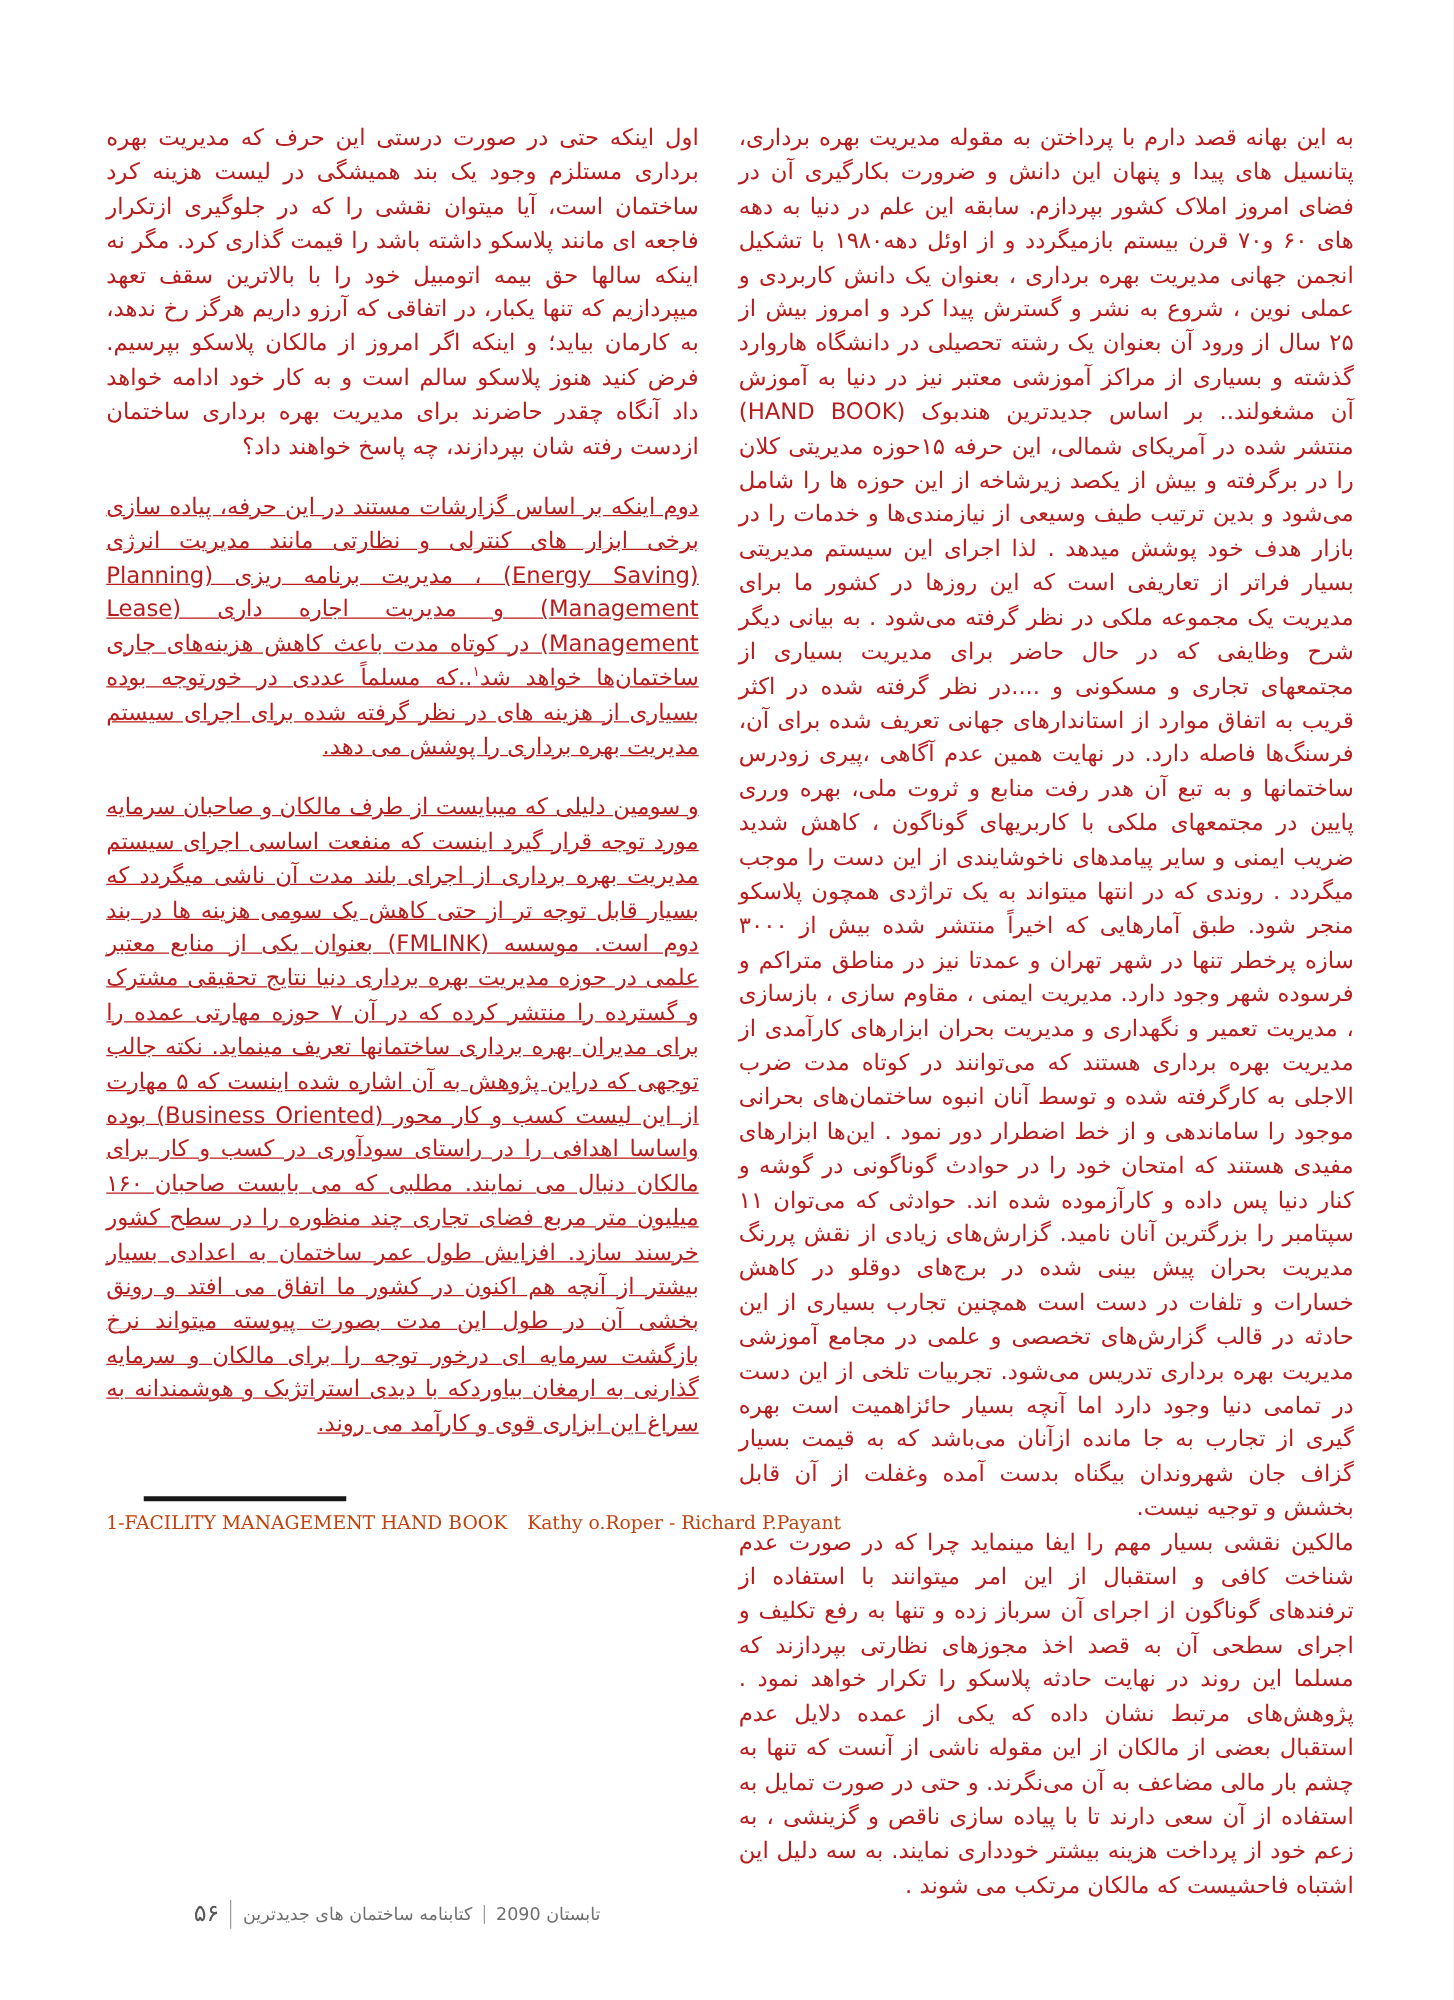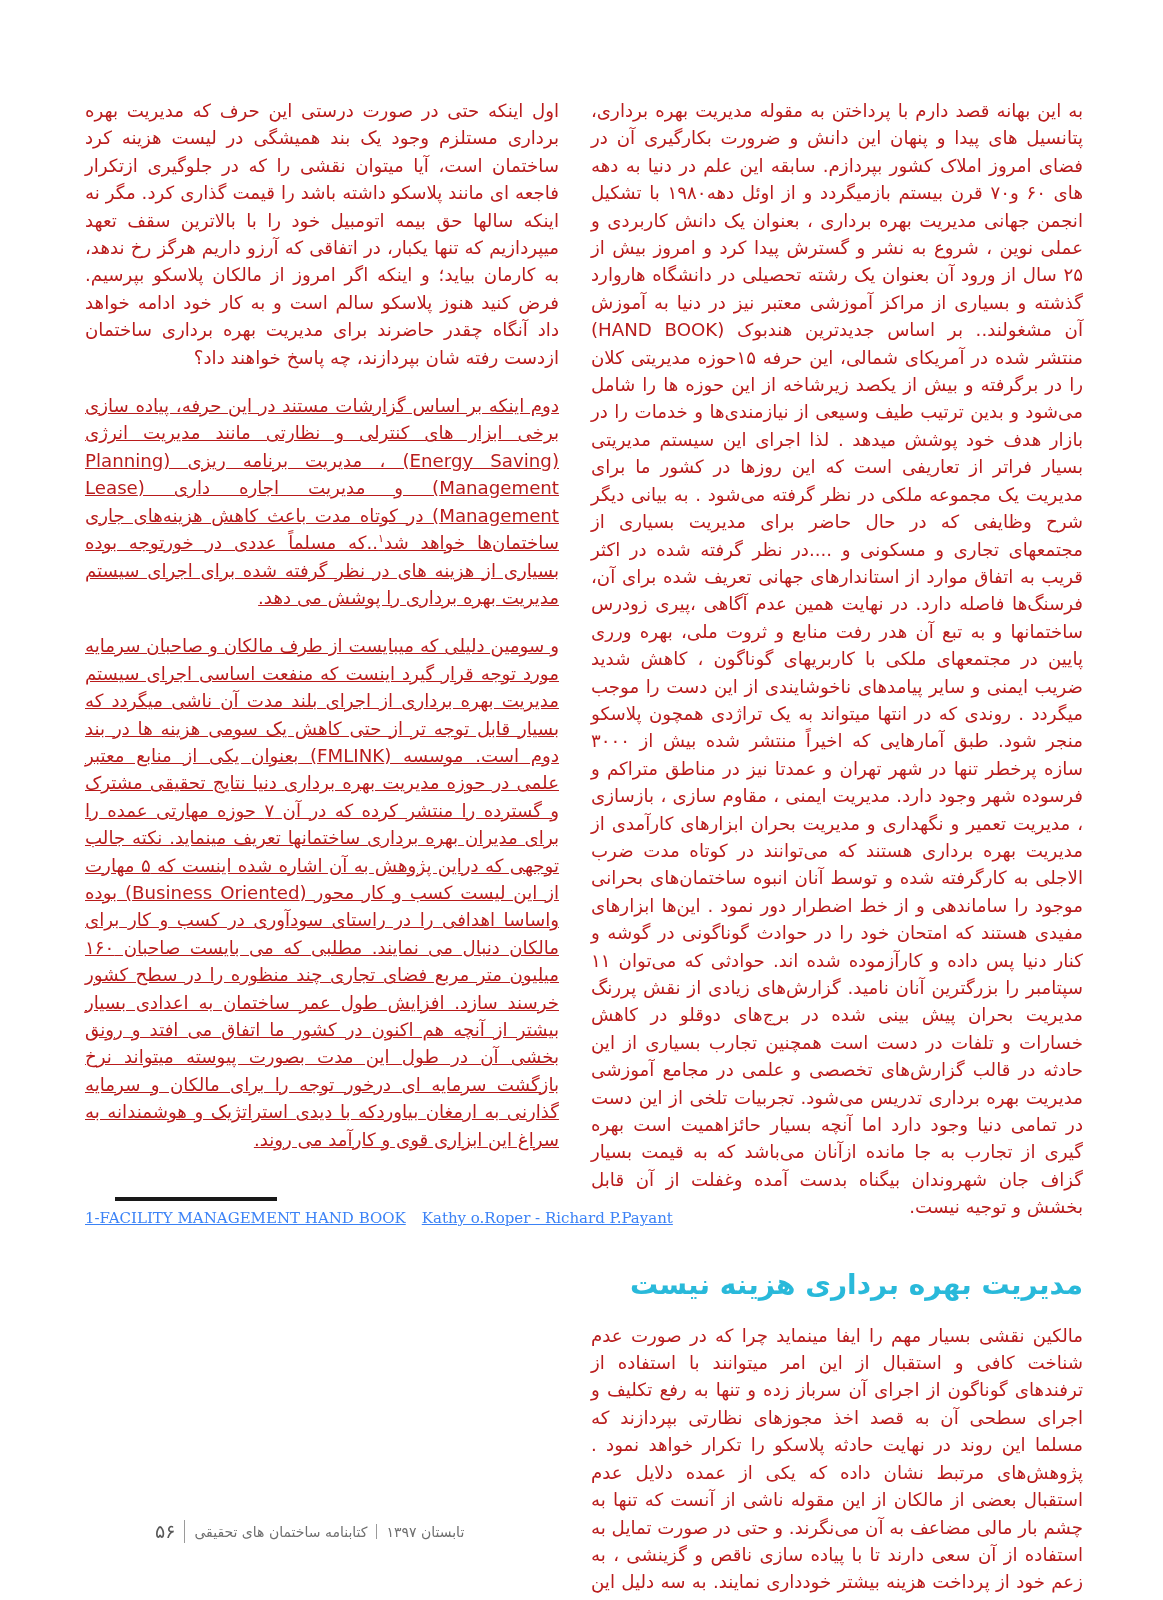--- a/index.html
+++ b/index.html
@@ -52,23 +52,22 @@
   .footnote-rule {
     width: 162px;
     height: 4px;
     background: #181818;
     margin: 0 0 8px 30px;
   }
   .footnote-text {
     margin: 0;
     font-family: "DejaVu Serif", serif;
     font-size: 15px;
-    color: #3b82f6;
+    color: #c2410c;
     white-space: nowrap;
-    text-decoration: underline;
   }
   .footnote-text .authors { margin-left: 16px; }
   .page-footer {
     position: absolute;
     left: 155px;
     bottom: 57px;
     direction: rtl;
     display: flex;
     align-items: center;
     gap: 9px;
@@ -83,41 +82,40 @@
 </head>
 <body>
 
 <div class="page">
 
   <div class="columns">
 
     <div class="col col-right">
       <p class="body-text">به این بهانه  قصد دارم با پرداختن به مقوله مدیریت بهره برداری، پتانسیل های پیدا و پنهان این دانش و ضرورت بکارگیری آن در فضای امروز املاک کشور بپردازم. سابقه این علم در دنیا به دهه های ۶۰ و۷۰ قرن بیستم بازمیگردد و از اوئل دهه۱۹۸۰ با تشکیل انجمن جهانی مدیریت بهره برداری ، بعنوان یک دانش کاربردی و عملی نوین ، شروع به نشر و گسترش پیدا کرد و امروز بیش از ۲۵ سال از ورود آن بعنوان یک رشته تحصیلی در دانشگاه هاروارد گذشته و بسیاری از مراکز آموزشی معتبر نیز در دنیا به آموزش آن مشغولند.. بر اساس جدیدترین  هندبوک (HAND BOOK) منتشر شده در آمریکای شمالی، این حرفه ۱۵حوزه  مدیریتی کلان را در برگرفته و بیش از یکصد زیرشاخه از این حوزه ها را شامل می‌شود و بدین ترتیب طیف وسیعی از نیازمندی‌ها و خدمات را در بازار هدف خود پوشش میدهد . لذا اجرای این سیستم مدیریتی بسیار فراتر از تعاریفی است که این روزها در کشور ما برای مدیریت یک مجموعه ملکی در نظر گرفته می‌شود . به بیانی دیگر شرح وظایفی که در حال حاضر برای مدیریت بسیاری از مجتمعهای تجاری و مسکونی و ....در نظر گرفته شده در اکثر قریب به اتفاق موارد از استاندارهای جهانی تعریف شده برای آن، فرسنگ‌ها فاصله دارد. در نهایت همین عدم آگاهی ،پیری زودرس ساختمانها و به تبع آن هدر رفت منابع و ثروت ملی، بهره ورری پایین در مجتمعهای ملکی با کاربریهای گوناگون ، کاهش شدید ضریب ایمنی و سایر پیامدهای ناخوشایندی از این دست را موجب میگردد . روندی که در انتها میتواند به یک تراژدی همچون پلاسکو منجر شود. طبق آمارهایی که اخیراً منتشر شده بیش از ۳۰۰۰ سازه پرخطر تنها در شهر تهران و عمدتا نیز در مناطق متراکم و فرسوده شهر وجود دارد. مدیریت ایمنی ، مقاوم سازی ، بازسازی ، مدیریت تعمیر و نگهداری و مدیریت بحران ابزارهای کارآمدی از مدیریت بهره برداری هستند که می‌توانند در کوتاه مدت ضرب الاجلی به کارگرفته شده و توسط آنان انبوه ساختمان‌های بحرانی موجود را ساماندهی و از خط اضطرار دور نمود . این‌ها ابزارهای مفیدی هستند که امتحان خود را در حوادث گوناگونی در گوشه و کنار دنیا پس داده و کارآزموده شده اند. حوادثی که می‌توان ۱۱ سپتامبر را بزرگترین آنان  نامید. گزارش‌های زیادی از نقش پررنگ مدیریت بحران پیش بینی شده در برج‌های دوقلو در کاهش خسارات و تلفات در دست است همچنین تجارب بسیاری از این حادثه در قالب گزارش‌های تخصصی و علمی در مجامع آموزشی مدیریت بهره برداری تدریس می‌شود. تجربیات تلخی از این دست در تمامی دنیا وجود دارد اما آنچه بسیار حائزاهمیت است بهره گیری از تجارب به جا مانده ازآنان می‌باشد که به قیمت بسیار گزاف جان شهروندان بیگناه بدست آمده وغفلت از آن قابل بخشش و توجیه نیست.</p>
 
-      <h2 class="section-heading">مدیریت بهره برداری هزینه نیست</h2>
 
       <p class="body-text">مالکین نقشی بسیار مهم را ایفا مینماید چرا که در صورت عدم شناخت کافی و استقبال از این امر میتوانند با استفاده از ترفندهای گوناگون از اجرای آن سرباز زده و تنها به رفع تکلیف و اجرای سطحی آن به قصد اخذ مجوزهای نظارتی بپردازند که مسلما این روند در نهایت حادثه پلاسکو را تکرار خواهد نمود . پژوهش‌های مرتبط نشان داده که یکی از عمده دلایل عدم استقبال بعضی از مالکان از این مقوله ناشی از آنست که تنها به چشم بار مالی مضاعف به آن می‌نگرند. و حتی در صورت تمایل به استفاده از آن سعی دارند تا با پیاده سازی ناقص و گزینشی ، به زعم خود از پرداخت هزینه بیشتر خودداری نمایند. به سه دلیل این اشتباه فاحشیست که مالکان مرتکب می شوند .</p>
     </div>
 
     <div class="col col-left">
       <p class="body-text">اول اینکه حتی در صورت درستی این حرف که مدیریت بهره برداری مستلزم وجود یک بند همیشگی در لیست هزینه کرد ساختمان است، آیا میتوان نقشی را که در جلوگیری ازتکرار فاجعه ای مانند پلاسکو داشته باشد را قیمت گذاری کرد. مگر نه اینکه سالها حق بیمه اتومبیل خود را با بالاترین سقف تعهد میپردازیم که تنها یکبار، در اتفاقی که آرزو داریم هرگز رخ ندهد، به کارمان بیاید؛ و اینکه اگر امروز از مالکان پلاسکو بپرسیم. فرض کنید هنوز پلاسکو سالم است و به کار خود ادامه خواهد داد آنگاه چقدر حاضرند برای مدیریت بهره برداری ساختمان ازدست رفته شان بپردازند، چه پاسخ خواهند داد؟</p>
 
       <p class="body-text mt"><span>دوم اینکه بر اساس گزارشات مستند در این حرفه، پیاده سازی برخی ابزار های کنترلی و نظارتی مانند مدیریت انرژی (Energy Saving) ، مدیریت برنامه ریزی (Planning Management) و مدیریت اجاره داری (Lease Management) در کوتاه  مدت باعث کاهش هزینه‌های جاری ساختمان‌ها خواهد شد</span><sup class="fn-marker">۱</sup><span>..که مسلماً عددی در خورتوجه بوده بسیاری از هزینه های در نظر گرفته شده برای اجرای سیستم مدیریت بهره برداری را پوشش می دهد.</span></p>
 
       <p class="body-text mt">و سومین  دلیلی که میبایست از طرف مالکان و صاحبان سرمایه مورد توجه قرار گیرد اینست که منفعت اساسی اجرای سیستم مدیریت بهره برداری از اجرای بلند مدت آن ناشی میگردد که بسیار قابل توجه تر از حتی کاهش یک سومی هزینه ها در بند دوم است. موسسه (FMLINK) بعنوان یکی از منابع معتبر علمی در حوزه مدیریت بهره برداری دنیا نتایج تحقیقی مشترک و گسترده را منتشر کرده که در آن ۷ حوزه مهارتی عمده را برای مدیران بهره برداری ساختمانها تعریف مینماید. نکته جالب توجهی که دراین پژوهش به آن اشاره شده اینست که ۵ مهارت از این لیست کسب و کار محور (Business Oriented) بوده واساسا اهدافی را در راستای سودآوری در کسب و کار برای مالکان دنبال می نمایند. مطلبی که می بایست صاحبان ۱۶۰ میلیون متر مربع فضای تجاری چند منظوره را در سطح کشور خرسند سازد. افزایش طول عمر ساختمان به اعدادی بسیار بیشتر از آنچه هم اکنون در کشور ما اتفاق می افتد و رونق بخشی آن در طول این مدت بصورت پیوسته میتواند نرخ بازگشت سرمایه ای درخور توجه را برای مالکان و سرمایه گذارنی به ارمغان بیاوردکه با دیدی استراتژیک و هوشمندانه به سراغ این ابزاری قوی و کارآمد می روند.</p>
 
       <div class="footnote">
         <div class="footnote-rule"></div>
         <p class="footnote-text"><span>1-FACILITY MANAGEMENT HAND BOOK</span><span class="authors">Kathy o.Roper - Richard P.Payant</span></p>
       </div>
     </div>
 
   </div>
 
   <div class="page-footer">
-    <span>تابستان ۱۳۹۷</span>
+    <span>تابستان 2090</span>
     <span class="vbar"></span>
-    <span>کتابنامه ساختمان های تحقیقی</span>
+    <span>کتابنامه ساختمان های جدیدترین</span>
     <span class="vbar tall"></span>
     <span class="page-num">۵۶</span>
   </div>
 
 </div>
 
 </body></html>

